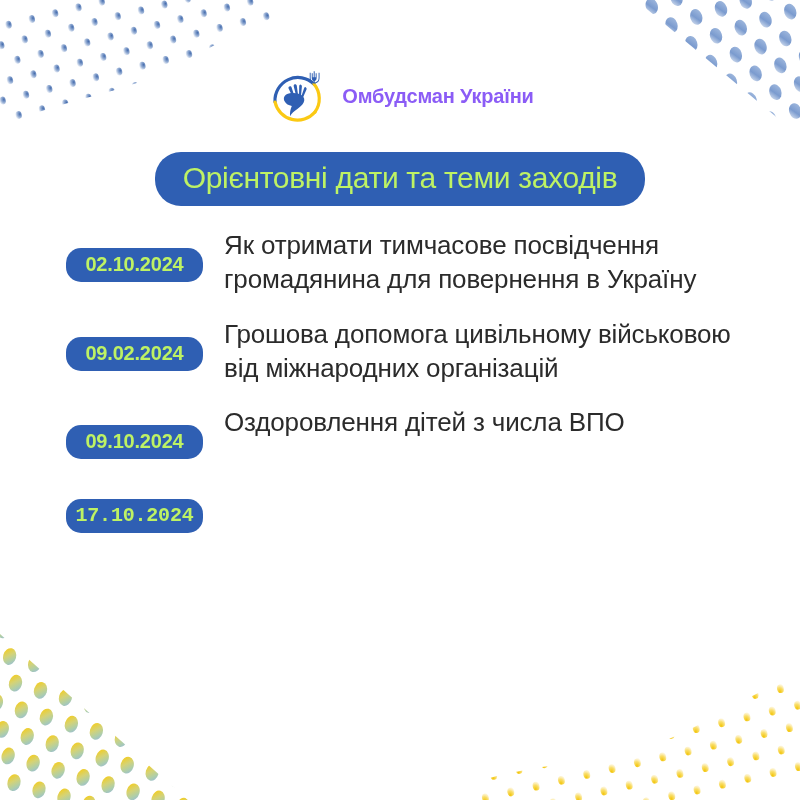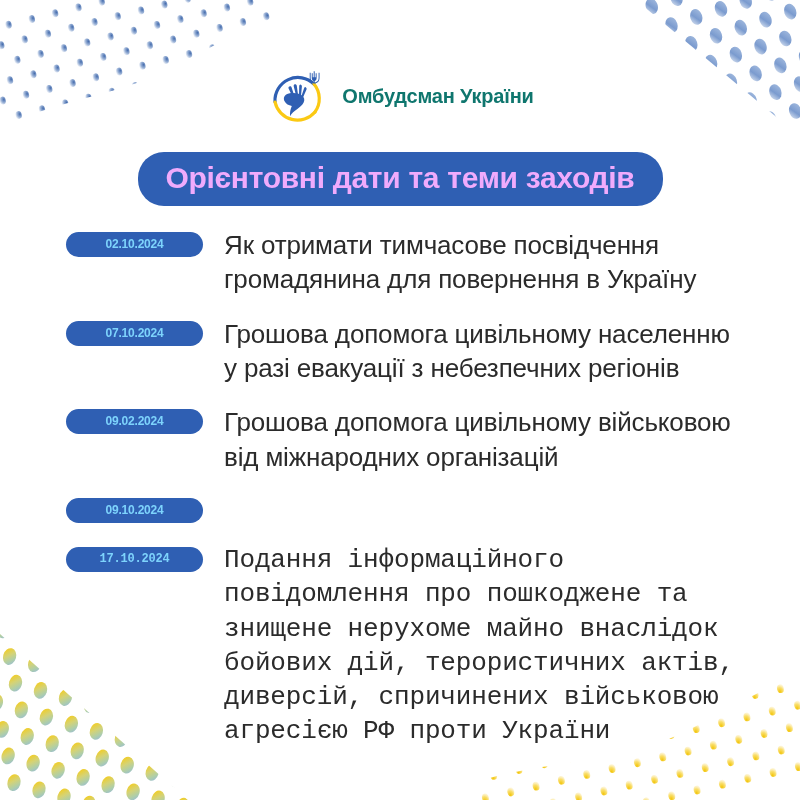--- a/index.html
+++ b/index.html
@@ -44,38 +44,38 @@
     width: 62px;
     height: 62px;
     flex: 0 0 auto;
   }
   #brand-text {
     line-height: 1.18;
   }
   .brand-line {
     font-size: 20px;
     font-weight: bold;
-    color: #0f766e;
+    color: #8b5cf6;
     letter-spacing: -0.2px;
     white-space: nowrap;
   }
 
   
   #title-wrap {
     position: absolute;
     left: 0; right: 0;
     top: 152px;
     display: flex;
     justify-content: center;
   }
   #title-pill {
     background: #2f5fb3;
-    color: #f0abfc;
+    color: #bef264;
     font-size: 30px;
-    font-weight: bold;
+    font-weight: normal;
     letter-spacing: -0.3px;
     padding: 9px 28px 11px 28px;
     border-radius: 26px;
     white-space: nowrap;
   }
 
   
   #schedule {
     position: absolute;
     left: 66px;
@@ -88,27 +88,27 @@
     margin-bottom: 20px;
   }
   .row:last-child { margin-bottom: 0; font-family: Liberation Mono, monospace; }
 
   .date-badge {
     flex: 0 0 auto;
     width: 137px;
     box-sizing: border-box;
     text-align: center;
     background: #2f5fb3;
-    color: #7dd3fc;
-    font-size: 12px;
+    color: #bef264;
+    font-size: 20px;
     font-weight: bold;
     letter-spacing: -0.2px;
     padding: 5px 0 6px 0;
     border-radius: 15px;
-    margin-top: 4px;
+    margin-top: 20px;
   }
   .row-topic {
     flex: 1 1 auto;
     margin-left: 21px;
     font-size: 26px;
     line-height: 1.32;
     color: #2b2b2b;
     letter-spacing: -0.15px;
   }
 </style>
@@ -610,33 +610,29 @@
     <div id="title-pill">Орієнтовні дати та теми заходів</div>
   </div>
 
   <div id="schedule">
 
     <div class="row">
       <div class="date-badge">02.10.2024</div>
       <div class="row-topic">Як отримати тимчасове посвідчення громадянина для повернення в Україну</div>
     </div>
 
-    <div class="row">
-      <div class="date-badge">07.10.2024</div>
-      <div class="row-topic">Грошова допомога цивільному населенню у разі евакуації з небезпечних регіонів</div>
-    </div>
 
     <div class="row">
       <div class="date-badge">09.02.2024</div>
       <div class="row-topic">Грошова допомога цивільному військовою від міжнародних організацій</div>
     </div>
 
     <div class="row">
       <div class="date-badge">09.10.2024</div>
+      <div class="row-topic">Оздоровлення дітей з числа ВПО</div>
     </div>
 
     <div class="row">
       <div class="date-badge">17.10.2024</div>
-      <div class="row-topic">Подання інформаційного повідомлення про пошкоджене та знищене нерухоме майно внаслідок бойових дій, терористичних актів, диверсій, спричинених військовою агресією РФ проти України</div>
     </div>
 
   </div>
 </div>
 
 </body></html>

